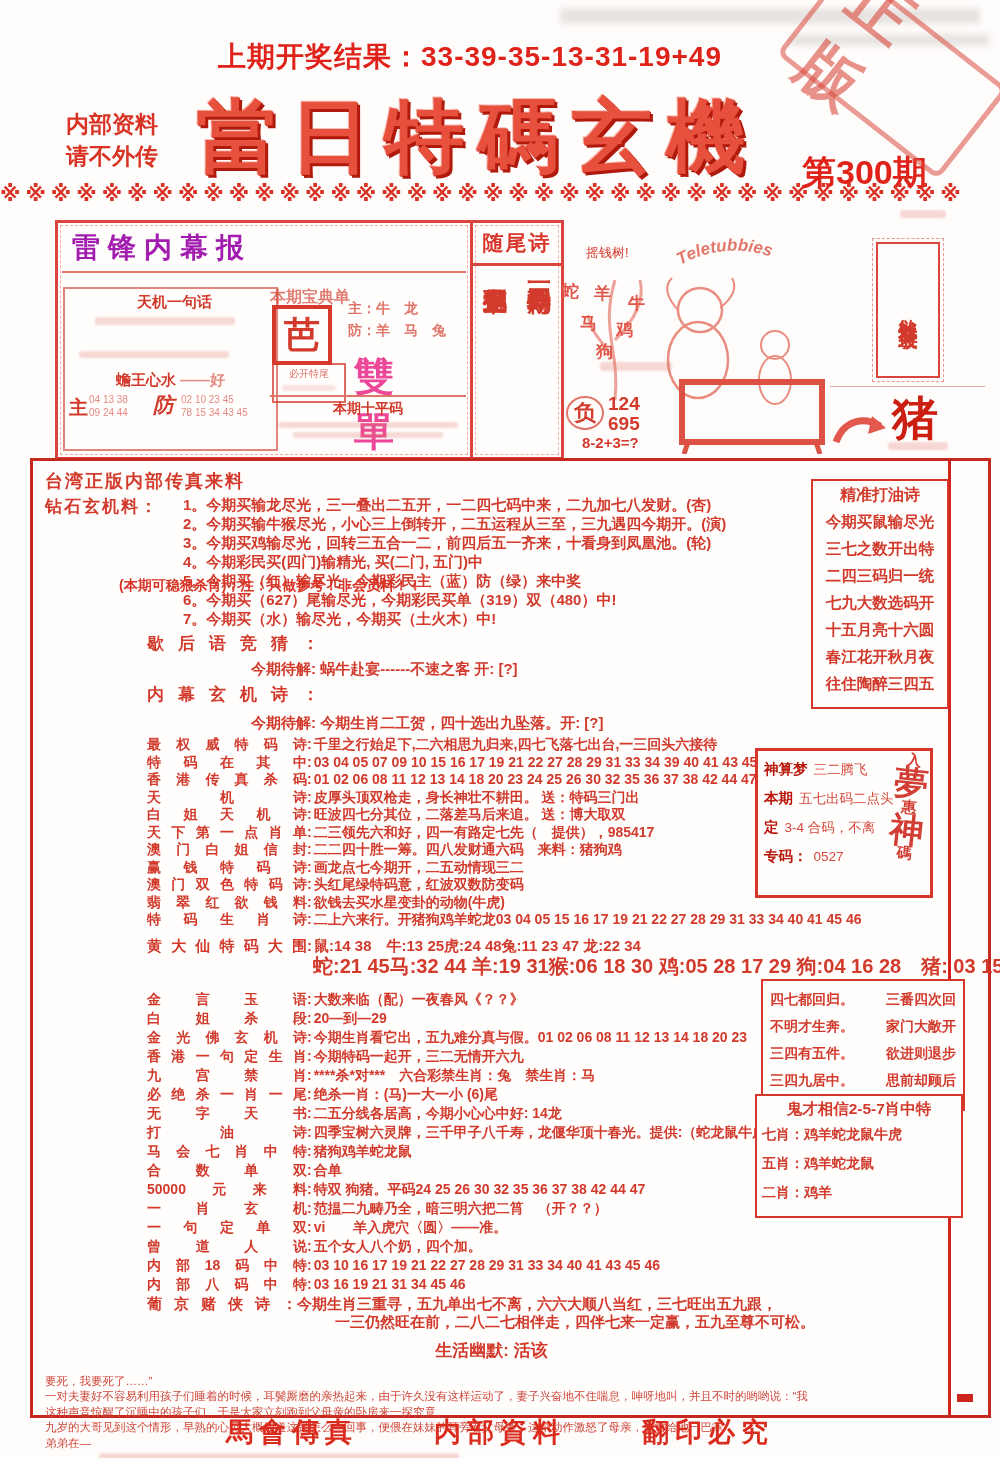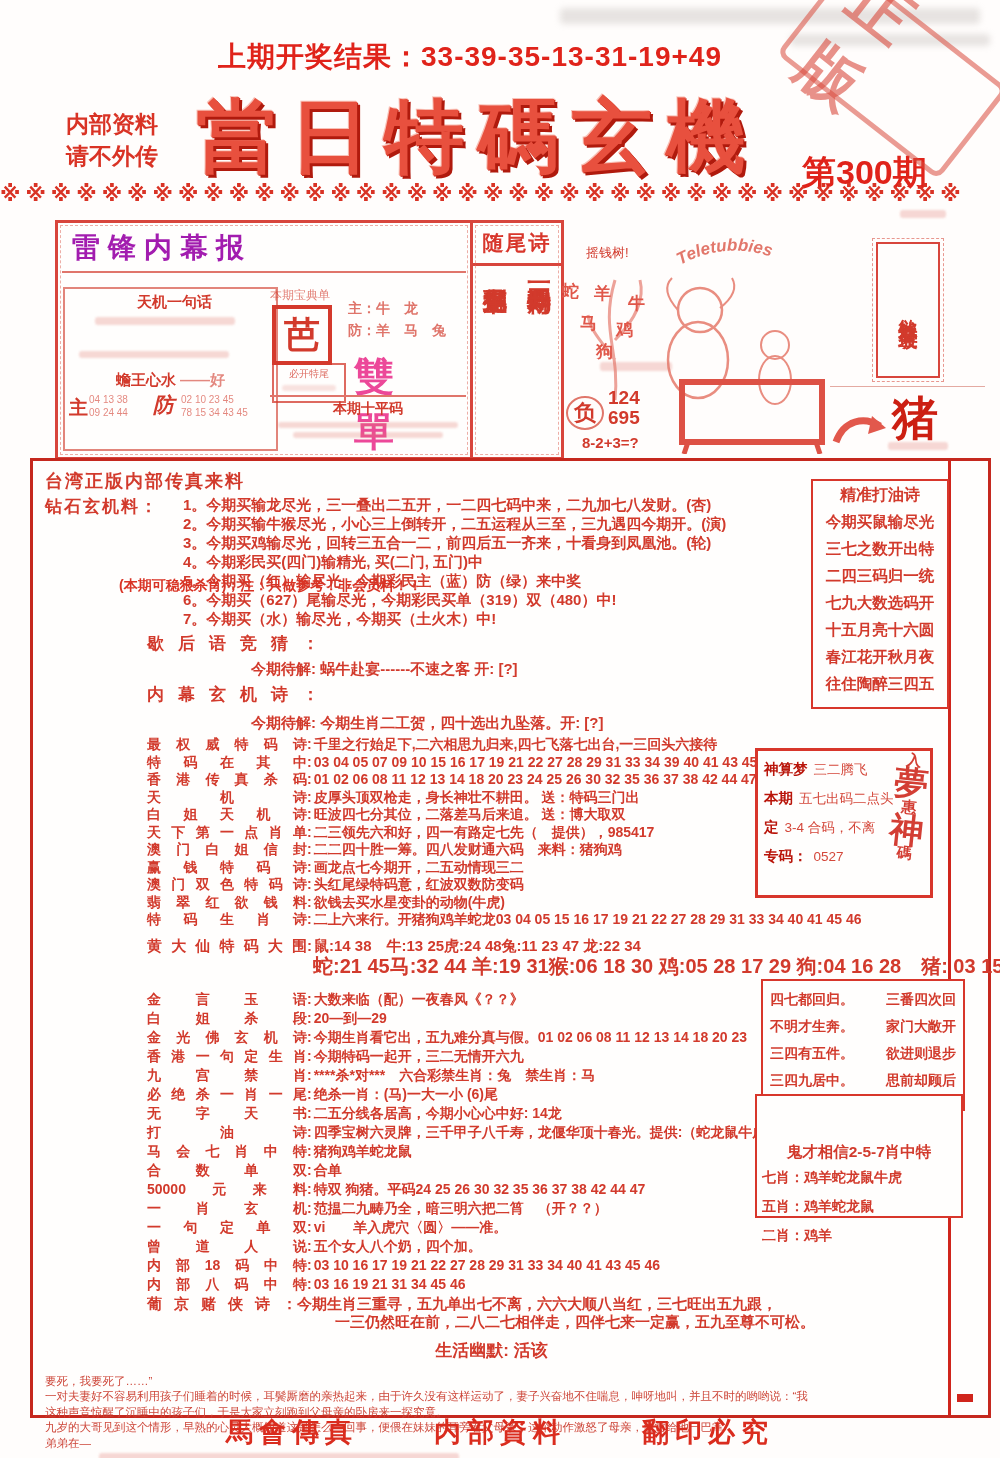--- a/index.html
+++ b/index.html
@@ -62,21 +62,21 @@
   .sbox .title{text-align:center;font-weight:bold;}
   .jz{left:778px;top:18px;width:130px;height:218px;padding:4px 2px;}
   .jz .title{font-size:16px;margin-bottom:2px;}
   .jz .ln{font-size:15.5px;font-weight:bold;line-height:27px;text-align:center;white-space:nowrap;}
   .ss{left:722px;top:287px;width:160px;height:136px;border-width:3px;padding:4px 6px;}
   .ss .srow{font-size:13.5px;line-height:28px;white-space:nowrap;color:#d4473a;}
   .ss .slbl{font-weight:bold;color:#b9150a;margin-right:6px;font-size:14.5px;}
   .sq{left:728px;top:518px;width:192px;height:118px;padding:5px 4px;}
   .sq .srow2{display:flex;justify-content:space-between;font-size:14px;font-weight:bold;line-height:27px;white-space:nowrap;padding:0 3px;}
   .gc{left:722px;top:633px;width:194px;height:114px;padding:3px 5px;}
-  .gc .title{font-size:15.5px;margin-top:43px;}
+  .gc .title{font-size:15.5px;}
   .gc .ln{font-size:14px;font-weight:bold;line-height:29px;white-space:nowrap;}
   
   .footer{position:absolute;left:0;top:1414px;width:1000px;text-align:center;}
   .footer span{font-size:27px;font-weight:bold;color:#da2c1e;margin:0 38px;letter-spacing:6px;}
   .tick{position:absolute;left:957px;top:1394px;width:16px;height:8px;background:#d0251c;}
 </style>
 </head>
 <body>
 
 <div class="page">
@@ -112,21 +112,21 @@
         <div>09 24 44</div>
       </div>
       <div style="position:absolute;left:88px;top:102px;font-size:21px;font-weight:bold;font-style:italic;">防</div>
       <div style="position:absolute;left:116px;top:104px;font-size:10px;opacity:.6;line-height:13px;">
         <div>02 10 23 45</div>
         <div>78 15 34 43 45</div>
       </div>
     </div>
 
     <div style="position:absolute;left:212px;top:64px;width:196px;height:100px;">
-      <div style="font-size:12px;font-weight:normal;opacity:.65;">本期宝典单</div>
+      <div style="font-size:16px;font-weight:bold;opacity:.65;">本期宝典单</div>
       <div style="position:absolute;left:2px;top:18px;width:52px;height:52px;border:4px solid #d4392c;display:flex;align-items:center;justify-content:center;font-size:36px;font-weight:bold;">芭</div>
       <div style="position:absolute;left:78px;top:10px;font-size:14px;font-weight:bold;opacity:.7;line-height:22px;">
         <div>主：牛　龙</div>
         <div>防：羊　马　兔</div>
       </div>
       <div style="position:absolute;left:2px;top:76px;width:70px;height:34px;border:2px solid #d4392c;font-size:10px;text-align:center;opacity:.75;padding-top:2px;">
         <div>必开特尾</div>
         <div class="blur-strip" style="width:54px;height:6px;margin:4px auto 0;"></div>
       </div>
       <div style="position:absolute;left:84px;top:62px;font-size:40px;font-weight:bold;color:#ec4899;letter-spacing:26px;">
@@ -163,21 +163,21 @@
       <path d="M128,222 l-4,12 M256,222 l4,12" stroke="#dd5145" stroke-width="5" fill="none"></path>
     </svg>
     <span class="zchar" style="left:2px;top:60px;">蛇</span>
     <span class="zchar" style="left:34px;top:62px;">羊</span>
     <span class="zchar" style="left:20px;top:92px;">马</span>
     <span class="zchar" style="left:56px;top:98px;">鸡</span>
     <span class="zchar" style="left:68px;top:72px;">牛</span>
     <span class="zchar" style="left:36px;top:120px;">狗</span>
     <div class="blur-strip" style="position:absolute;left:40px;top:142px;width:72px;height:9px;"></div>
     <div style="position:absolute;left:6px;top:176px;width:34px;height:30px;border:2px solid #e0766a;border-radius:50%;display:flex;align-items:center;justify-content:center;font-size:22px;font-weight:bold;">负</div>
-    <div style="position:absolute;left:48px;top:168px;font-size:19px;font-weight:bold;line-height:20px;">
+    <div style="position:absolute;left:48px;top:174px;font-size:19px;font-weight:bold;line-height:20px;">
       <div>124</div>
       <div>695</div>
     </div>
     <div style="position:absolute;left:22px;top:214px;font-size:15px;font-weight:bold;">8-2+3=?</div>
   </div>
 
   <div style="position:absolute;left:830px;top:210px;width:155px;height:245px;">
     <div class="blur-strip" style="position:absolute;left:70px;top:0px;width:46px;height:8px;"></div>
     <div style="position:absolute;left:46px;top:32px;width:60px;height:132px;border:2px solid #d8453c;outline:1px dashed #e8978f;outline-offset:3px;display:flex;align-items:center;justify-content:center;">
       <span class="vtext" style="font-size:19px;letter-spacing:2px;">欲钱看红蓝坡</span>

